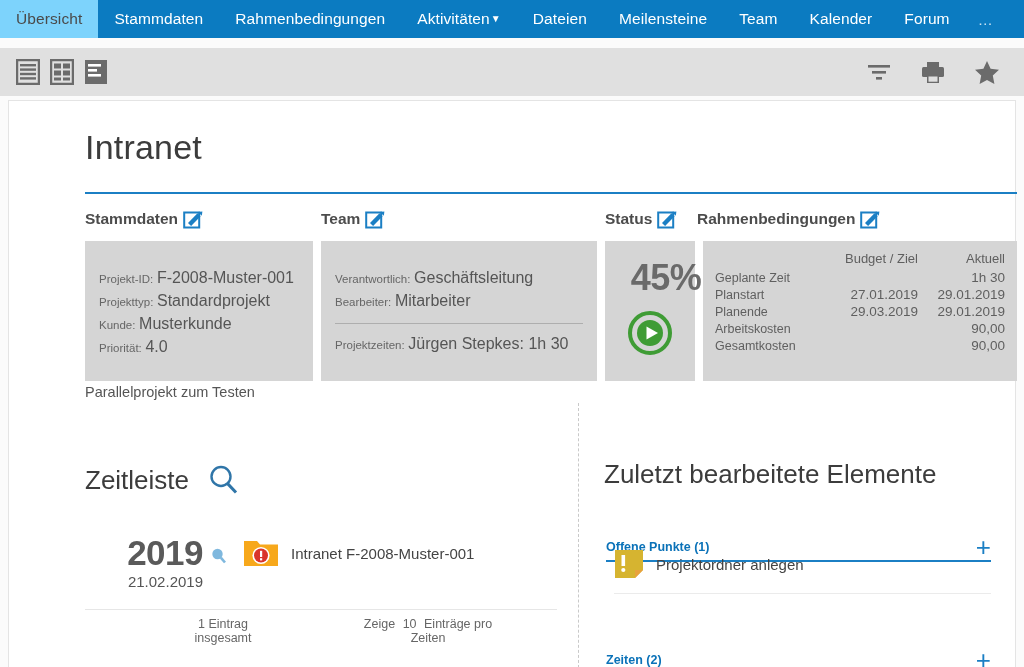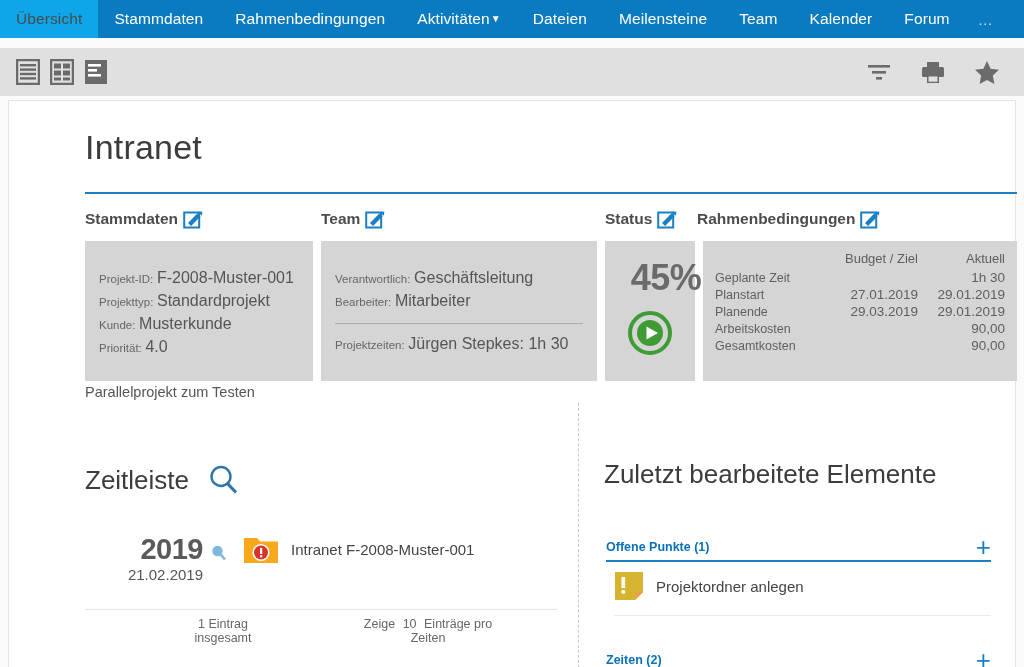--- a/index.html
+++ b/index.html
@@ -14,21 +14,21 @@
   
   .tabbar {
     position: absolute; left: 0; top: 0; width: 1024px; height: 38px;
     background: #0b7bc1; display: flex; align-items: stretch;
   }
   .tab {
     display: flex; align-items: center; justify-content: center;
     padding: 0 16px; color: #ffffff; font-size: 15.5px;
     white-space: nowrap; cursor: pointer; letter-spacing: .1px;
   }
-  .tab.active { background: #0ea5e9; color: #4a4a4a; }
+  .tab.active { background: #7dd3fc; color: #4a4a4a; }
   .tab .caret { font-size: 10px; margin-left: 1px; line-height: 1; }
   .tab.ellipsis { color: #cfe6f5; padding: 0 12px; font-size: 15px; letter-spacing: 2px; }
 
   
   .toolbar {
     position: absolute; left: 0; top: 48px; width: 1024px; height: 48px;
     background: #e0e0e0; display: flex; align-items: center;
   }
   .tb-left { display: flex; align-items: center; gap: 10px; margin-left: 16px; }
   .tb-right { display: flex; align-items: center; gap: 28px; margin-left: auto; margin-right: 24px; }
@@ -93,21 +93,21 @@
   }
 
   
   .zl-head {
     position: absolute; left: 76px; top: 362px;
     display: flex; align-items: flex-end; gap: 17px;
   }
   .zl-head .txt { font-size: 26px; color: #3c3c3c; }
 
   .zl-row { position: absolute; left: 76px; top: 432px; width: 472px; }
-  .zl-year { font-size: 29px; font-weight: bold; color: #5a5a5a; letter-spacing: -.5px; }
+  .zl-year { font-size: 35px; font-weight: bold; color: #5a5a5a; letter-spacing: -.5px; }
   .zl-date { font-size: 15px; color: #555; margin-top: 2px; margin-left: 40px; }
   .zl-item-label { font-size: 15px; color: #444; }
 
   .zl-rule { position: absolute; left: 76px; top: 508px; width: 472px; height: 1px; background: #e6e6e6; }
 
   .zl-foot {
     position: absolute; left: 76px; top: 516px; width: 472px;
     display: flex; font-size: 12.5px; color: #666; text-align: center;
   }
   .zl-foot .c1 { width: 50%; padding-left: 40px; }
@@ -412,21 +412,21 @@
       </div>
     </div>
 
     <div class="rc-title">Zuletzt bearbeitete Elemente</div>
 
     <div class="sec-head" style="top:437px;">
       <span>Offene Punkte (1)</span>
       <span class="plus">+</span>
     </div>
 
-    <div class="item-row" style="top:460px;">
+    <div class="item-row" style="top:438px;">
       <svg width="30" height="30" viewBox="0 0 30 30">
         <path d="M1 1 h28 v20 l-8 8 h-20 z" fill="#d6b430"></path>
         <polygon points="21,29 21,21 29,21" fill="#e8a23c"></polygon>
         <rect x="7.5" y="6" width="3.6" height="11" fill="#ffffff"></rect>
         <circle cx="9.3" cy="21" r="2.1" fill="#ffffff"></circle>
       </svg>
       <span class="lbl">Projektordner anlegen</span>
     </div>
 
     <div class="sec-head" style="top:550px;">

